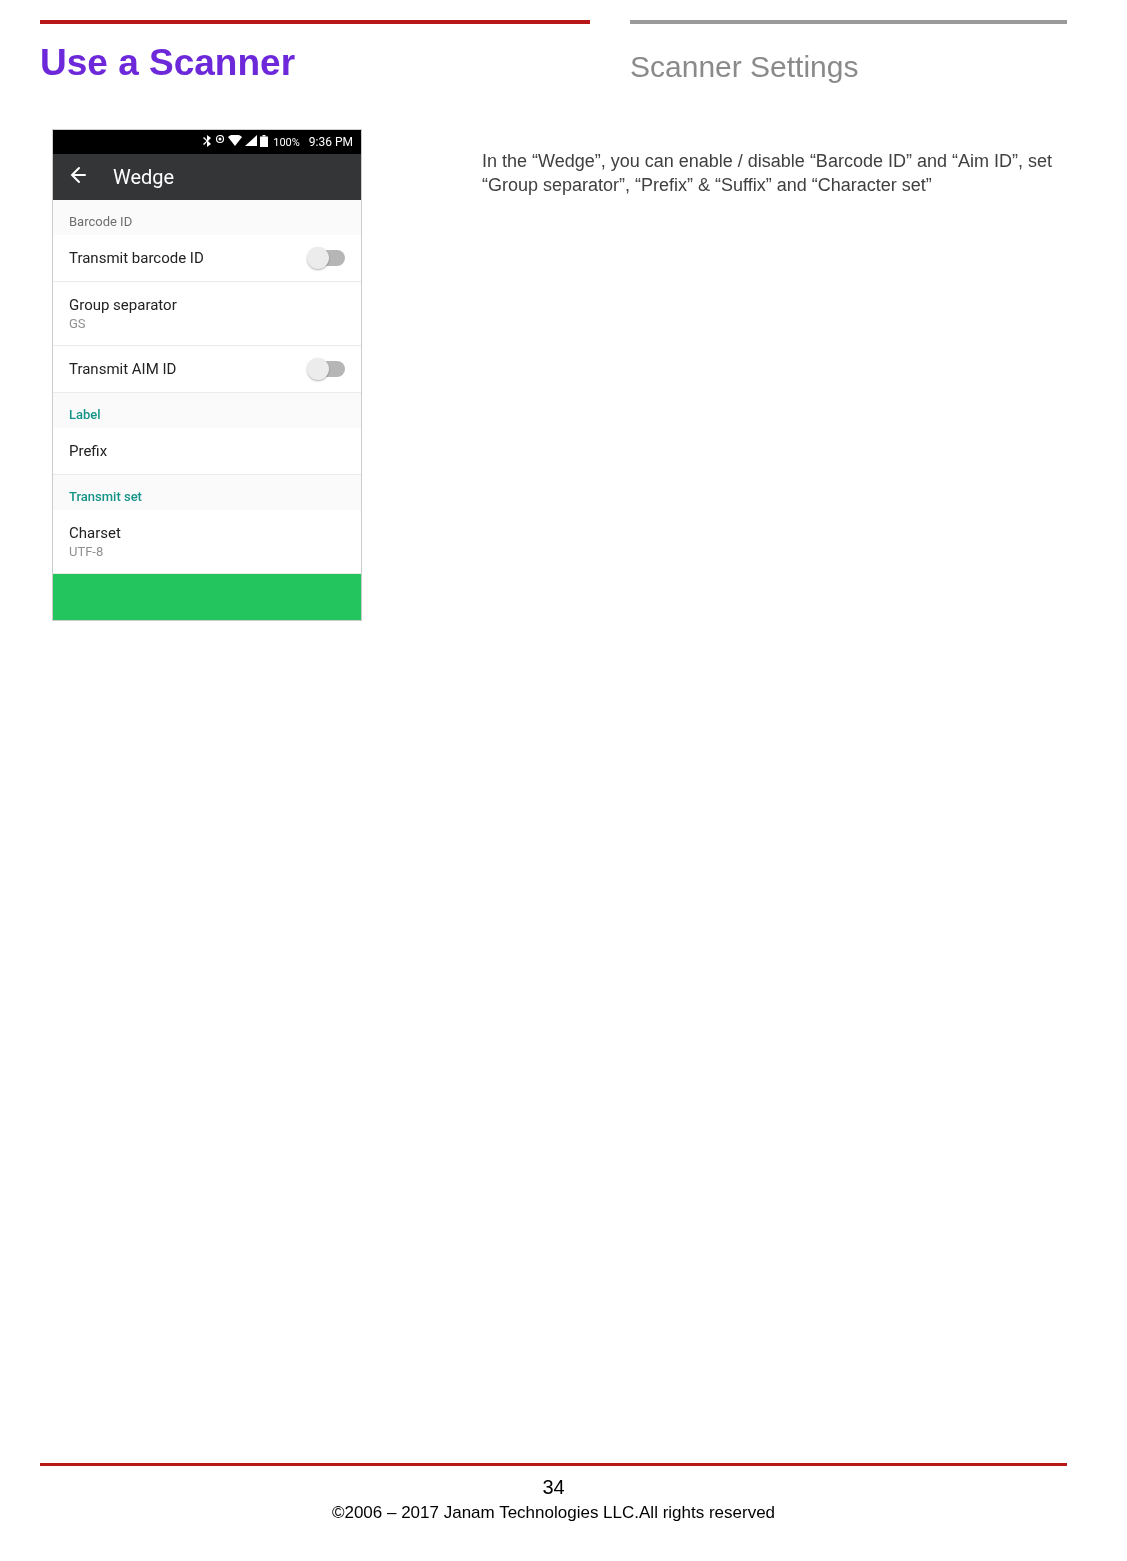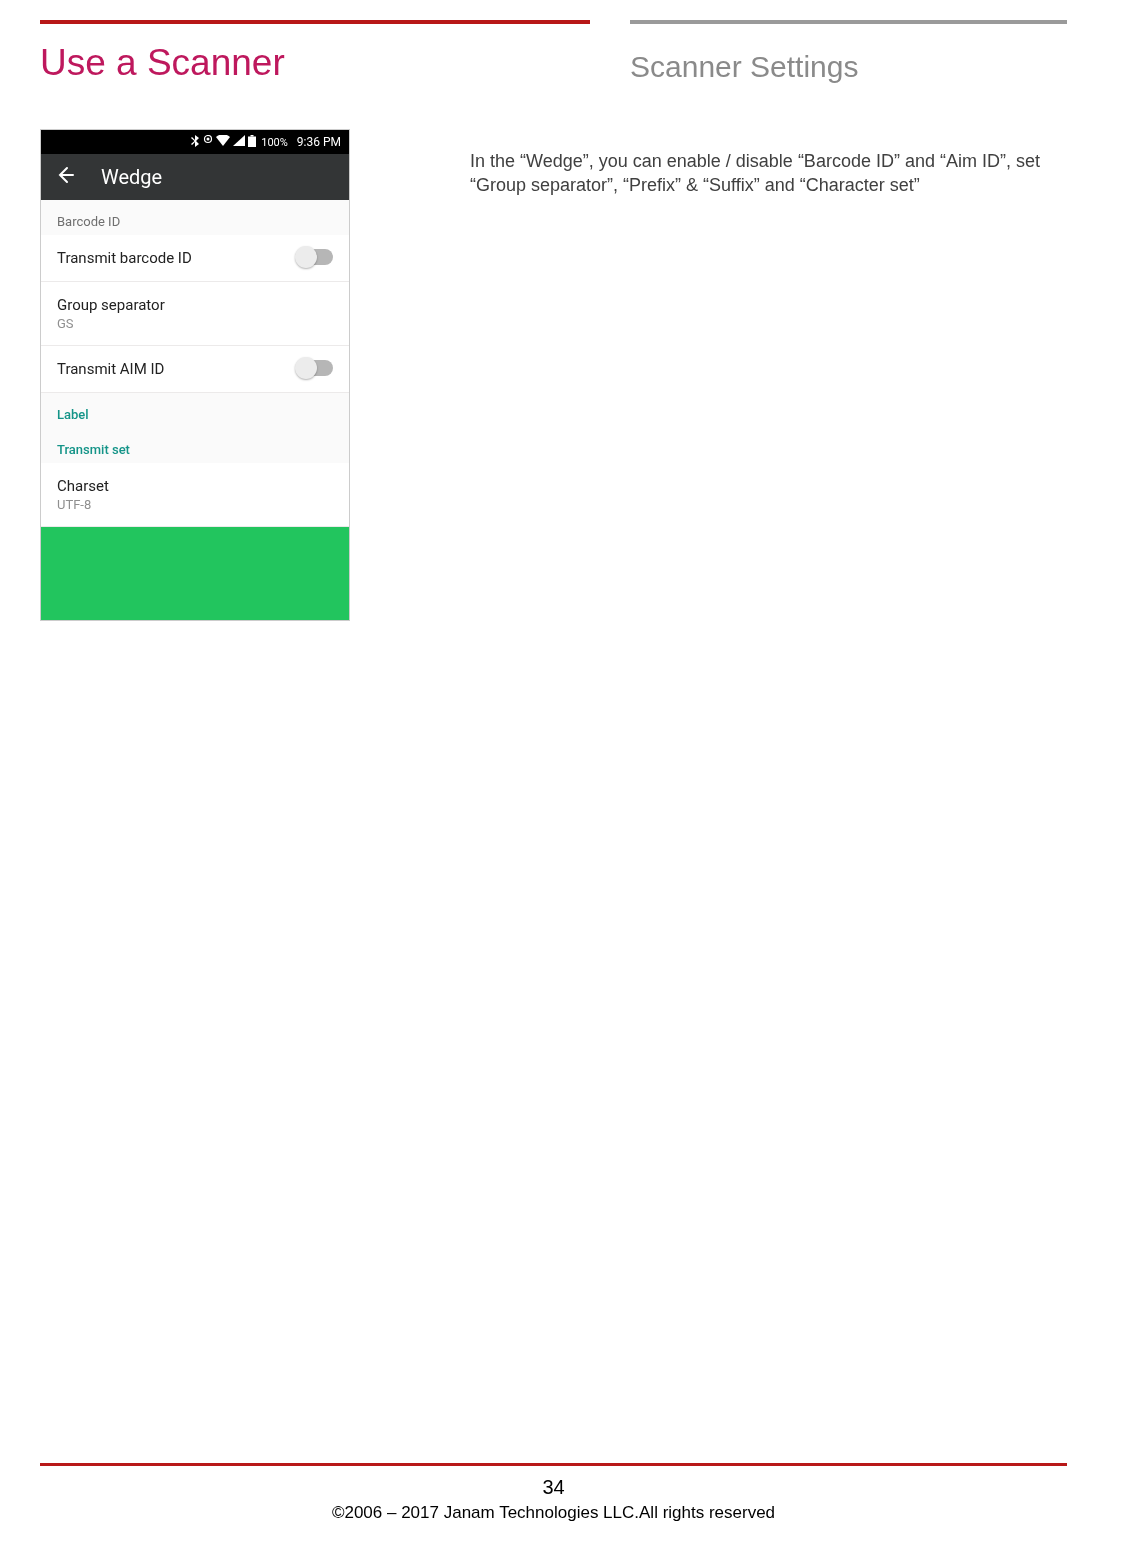--- a/index.html
+++ b/index.html
@@ -37,37 +37,38 @@
       height: 4px;
       background: #9a9a9a;
     }
     .titles {
       display: flex;
       margin-bottom: 45px;
     }
     .title-left {
       flex: 0 0 590px;
       font-size: 37px;
-      color: #be185d;
-      font-weight: 400;
+      color: #6d28d9;
+      font-weight: 700;
       padding-top: 8px;
     }
     .title-right {
       flex: 1;
       font-size: 30px;
       color: #8a8a8a;
       font-weight: 400;
       padding-top: 16px;
     }
     .content {
       display: flex;
       gap: 120px;
     }
     .phone-wrapper {
       flex: 0 0 310px;
+      margin-left: 12px;
     }
     .phone {
       width: 310px;
       border: 1px solid #ccc;
       background: #fff;
       font-family: Roboto, Arial, sans-serif;
     }
     .status-bar {
       background: #000;
       color: #fff;
@@ -108,21 +109,21 @@
       font-size: 13px;
       color: #6f6f6f;
       padding: 14px 16px 6px 16px;
       background: #fafafa;
     }
     .section-header.teal { color: #149488; font-weight: 500; }
     .list-item {
       padding: 14px 16px;
       border-bottom: 1px solid #eceaea;
       display: flex;
-      align-items: flex-start;
+      align-items: center;
       justify-content: space-between;
       background: #fff;
     }
     .list-text {
       display: flex;
       flex-direction: column;
     }
     .list-primary {
       font-size: 15px;
       color: #222;
@@ -253,20 +254,25 @@
 
           <div class="list-item">
             <div class="list-text">
               <span class="list-primary">Transmit AIM ID</span>
             </div>
             <div class="toggle"></div>
           </div>
 
           <div class="section-header teal">Label</div>
 
+          <div class="list-item">
+            <div class="list-text">
+              <span class="list-primary">Prefix</span>
+            </div>
+          </div>
 
 
           <div class="section-header teal">Transmit set</div>
 
           <div class="list-item">
             <div class="list-text">
               <span class="list-primary">Charset</span>
               <span class="list-secondary">UTF-8</span>
             </div>
           </div>

